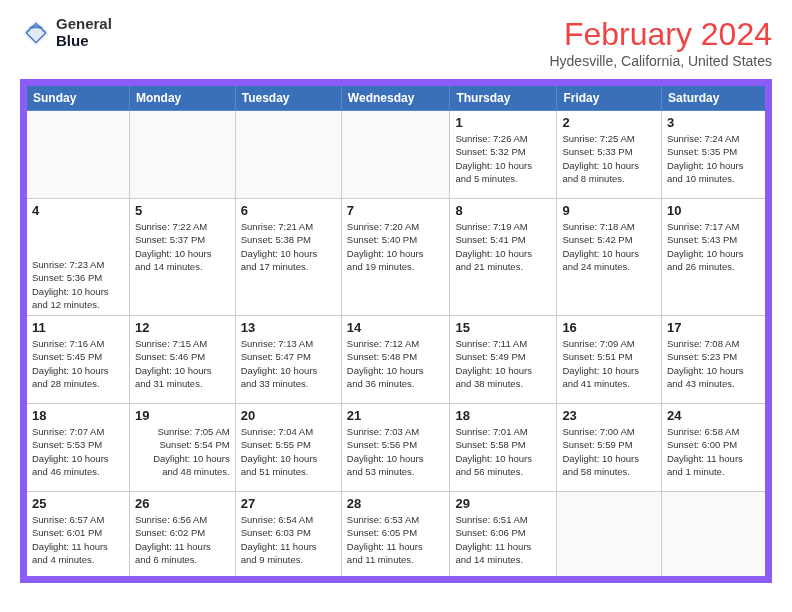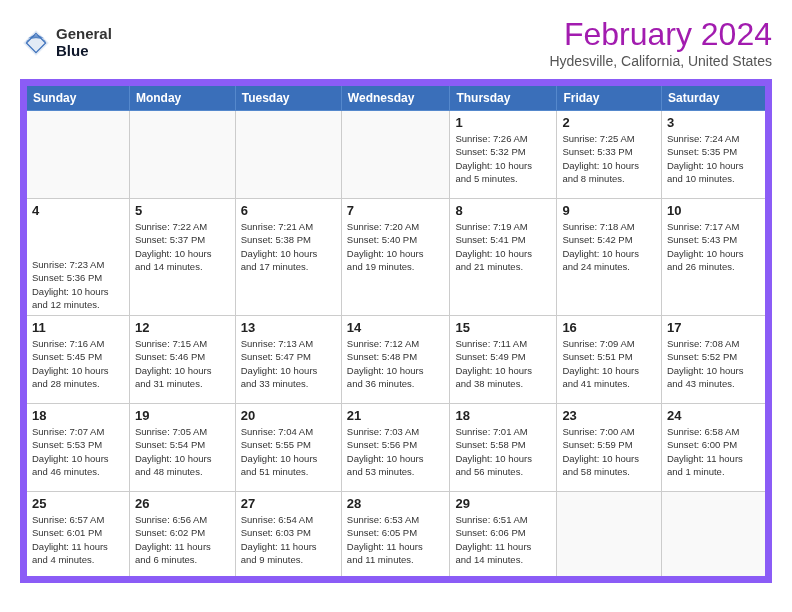--- a/index.html
+++ b/index.html
@@ -6,21 +6,21 @@
     body {
       font-family: Arial, sans-serif;
       background: #fff;
       width: 792px;
       min-height: 612px;
       padding: 16px 20px;
     }
     .header-area {
       display: flex;
       justify-content: space-between;
-      align-items: center;
+      align-items: flex-start;
       margin-bottom: 10px;
     }
     .logo {
       display: flex;
       align-items: center;
       gap: 4px;
     }
     .logo-text {
       display: flex;
       flex-direction: column;
@@ -39,21 +39,21 @@
     .logo-icon {
       width: 32px;
       height: 32px;
     }
     .title-area {
       text-align: right;
     }
     .month-title {
       font-size: 32px;
       font-weight: normal;
-      color: #a21caf;
+      color: #ef4444;
     }
     .location-title {
       font-size: 14px;
       color: #555;
     }
     .calendar-table {
       width: 100%;
       border-collapse: collapse;
       border: 7px solid #8b5cf6;
     }
@@ -244,36 +244,36 @@
         <td>
           <span class="day-number">16</span>
           <div class="day-info" style="white-space: pre-line;">Sunrise: 7:09 AM
 Sunset: 5:51 PM
 Daylight: 10 hours
 and 41 minutes.</div>
         </td>
         <td>
           <span class="day-number">17</span>
           <div class="day-info" style="white-space: pre-line;">Sunrise: 7:08 AM
-Sunset: 5:52 PM
+Sunset: 5:23 PM
 Daylight: 10 hours
 and 43 minutes.</div>
         </td>
       </tr>
       <tr>
         <td>
           <span class="day-number">18</span>
           <div class="day-info" style="white-space: pre-line;">Sunrise: 7:07 AM
 Sunset: 5:53 PM
 Daylight: 10 hours
 and 46 minutes.</div>
         </td>
         <td>
           <span class="day-number">19</span>
-          <div class="day-info" style="white-space: pre-line;">Sunrise: 7:05 AM
+          <div class="day-info" style="white-space: pre-line; text-align: right;">Sunrise: 7:05 AM
 Sunset: 5:54 PM
 Daylight: 10 hours
 and 48 minutes.</div>
         </td>
         <td>
           <span class="day-number">20</span>
           <div class="day-info" style="white-space: pre-line;">Sunrise: 7:04 AM
 Sunset: 5:55 PM
 Daylight: 10 hours
 and 51 minutes.</div>

